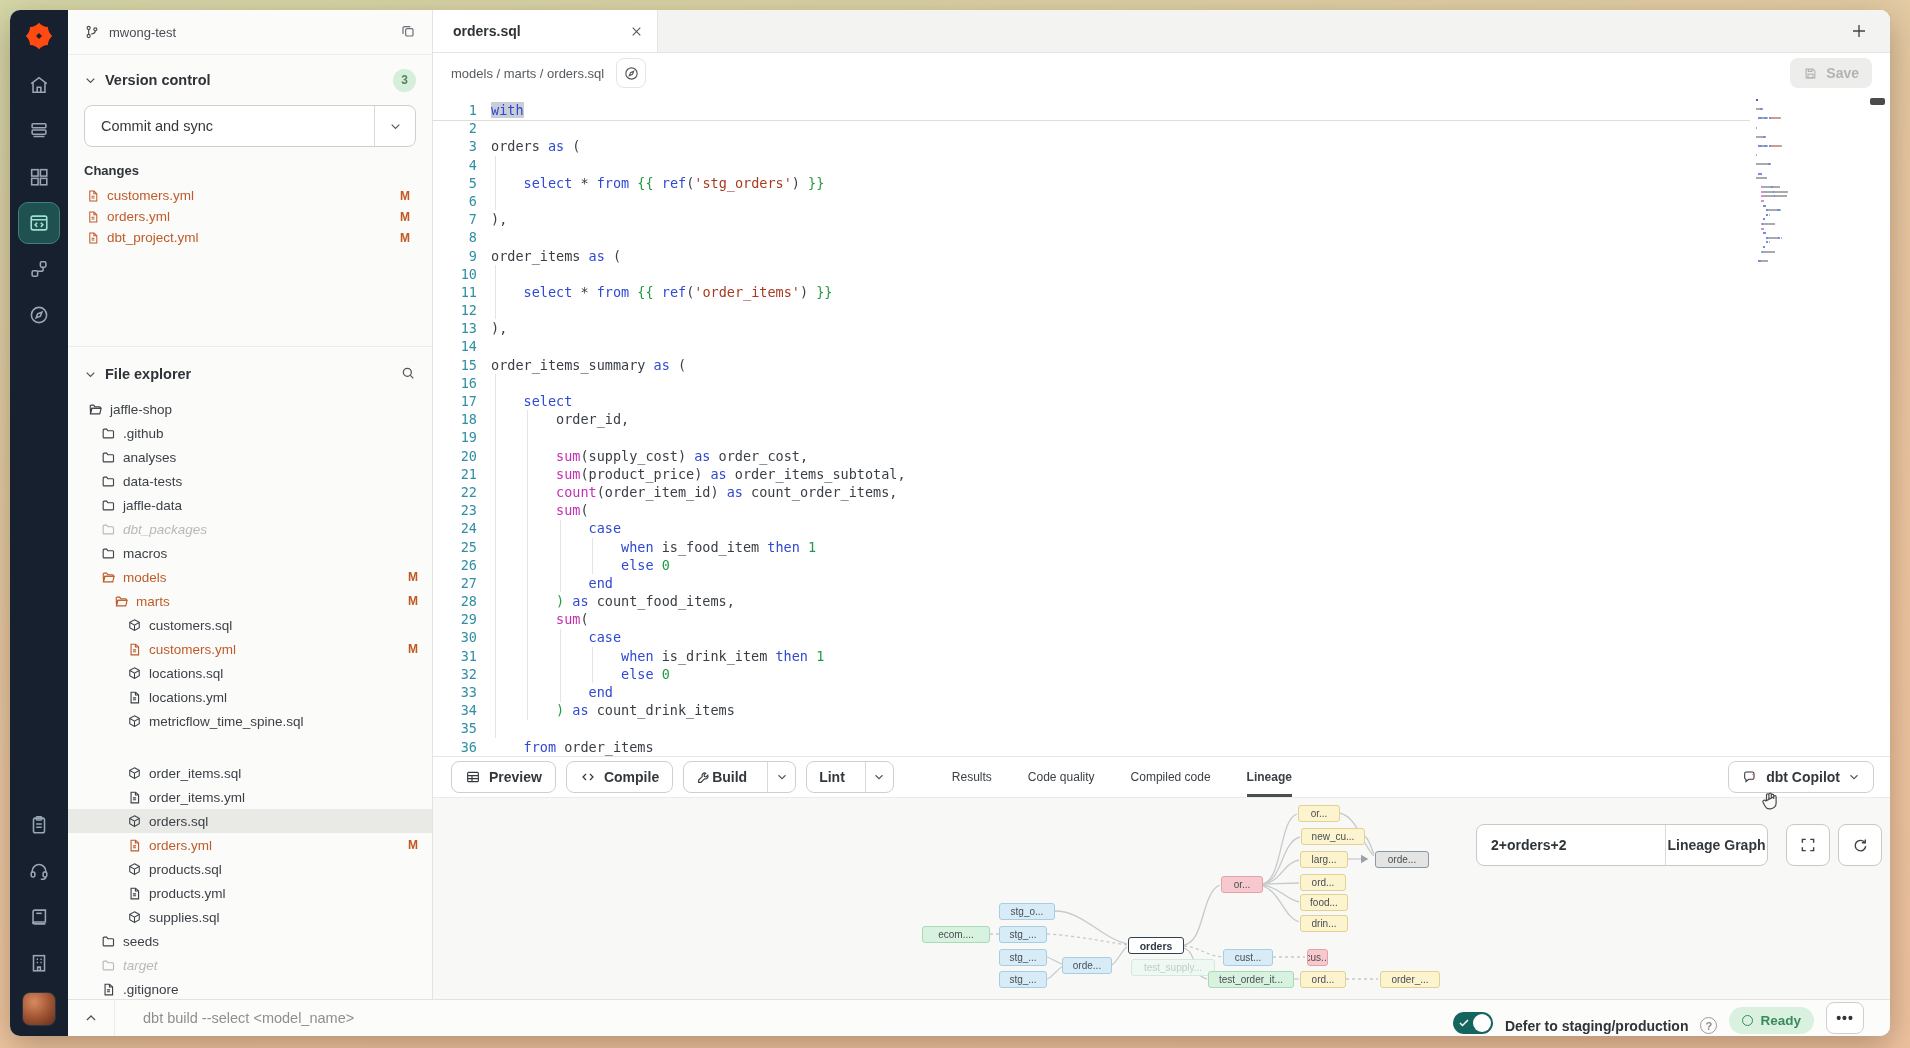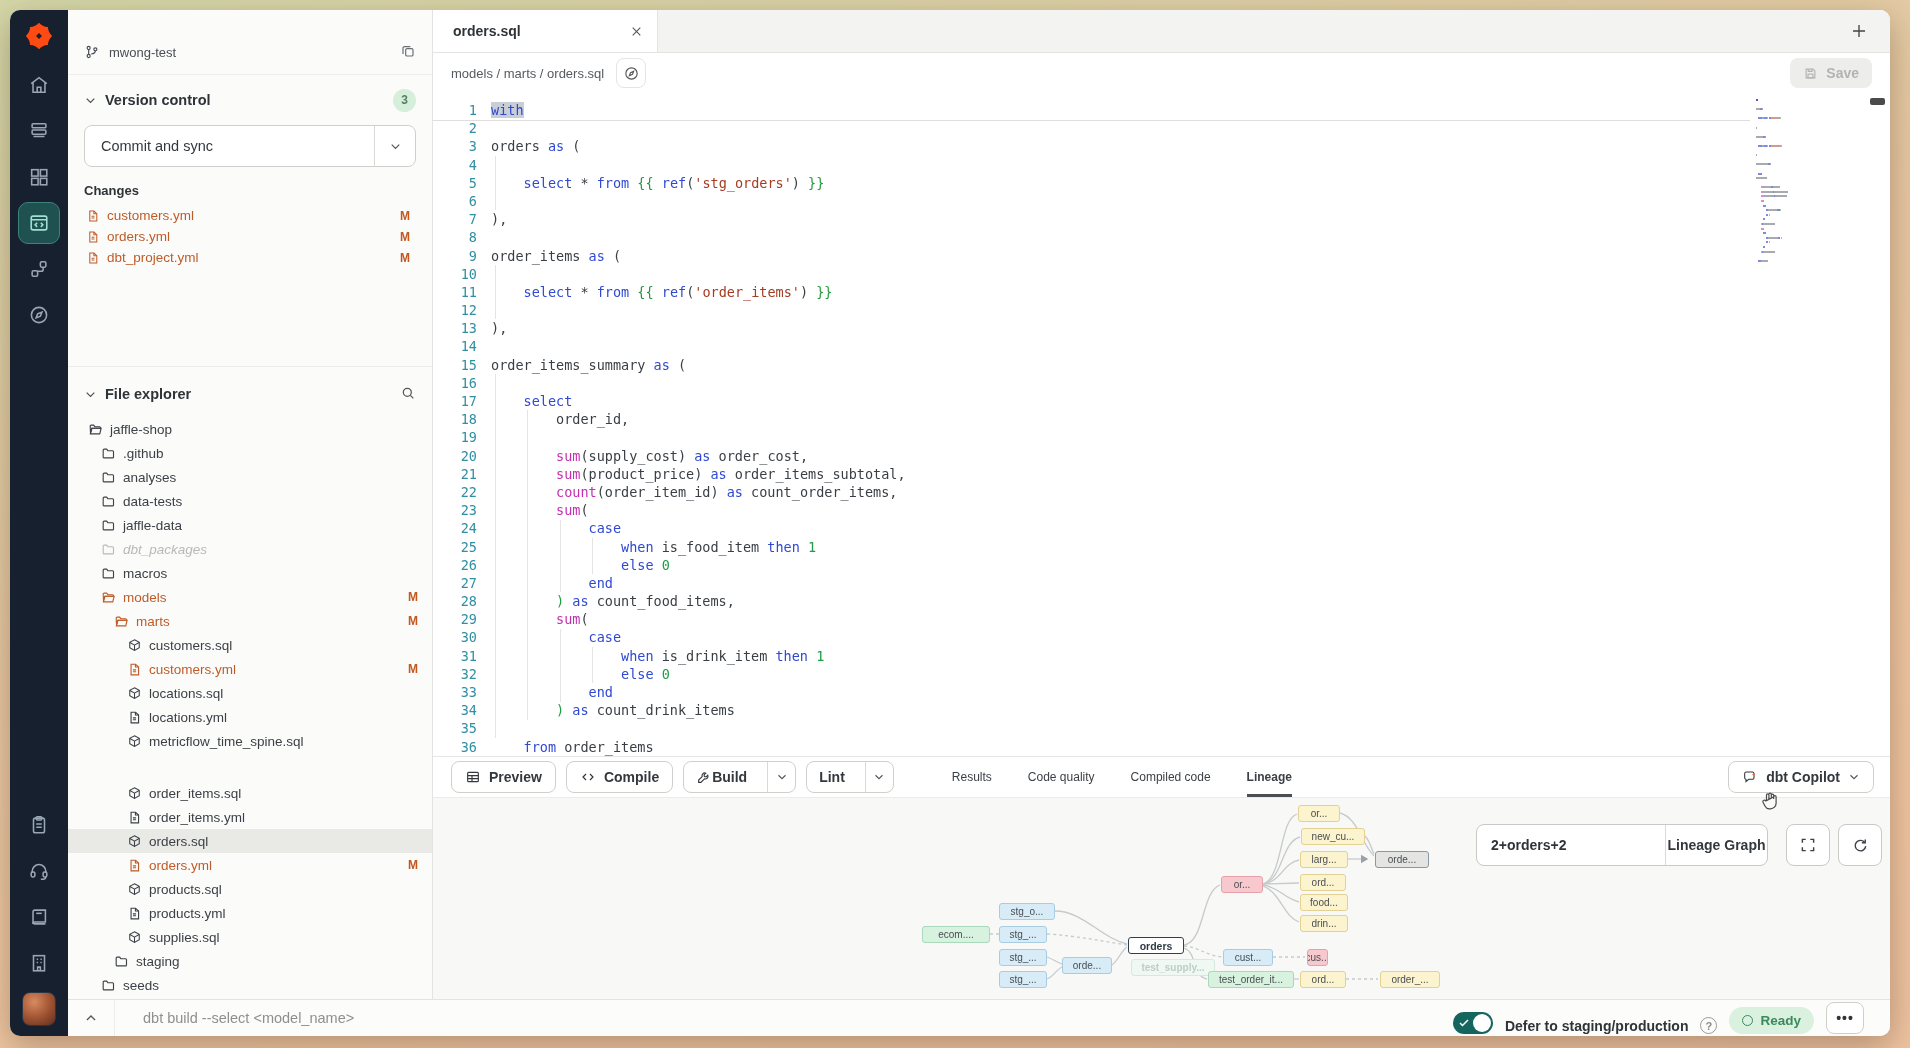--- a/index.html
+++ b/index.html
@@ -19,21 +19,21 @@
   .rail-btn.active{background:#1f5150;border-color:#3d837b;color:#9fe0d3;}
   .rail-spacer{flex:1;}
   .avatar{width:32px;height:32px;border-radius:8px;margin-top:6px;
     background:radial-gradient(circle at 35% 28%,#d98a5f,#9c5130 55%,#5f2f1d 100%);
     border:1px solid #2a3545;}
 
   
   .leftpanel{position:absolute;left:58px;top:0;width:365px;bottom:36px;background:#fbfbfa;
     border-right:1px solid #e3e3e1;box-sizing:border-box;overflow:hidden;}
   .branch-row{height:44px;display:flex;align-items:center;gap:9px;padding:0 16px;
-    border-bottom:1px solid #eeeeec;color:#4a4f55;font-size:13px;margin-top:20px;}
+    border-bottom:1px solid #eeeeec;color:#4a4f55;font-size:13px;}
   .branch-row svg{width:16px;height:16px;flex:0 0 auto;}
   .branch-row .copy{margin-left:auto;color:#6a6f75;}
   .vc{padding:8px 16px 0;}
   .sec-head{display:flex;align-items:center;gap:8px;height:34px;font-weight:bold;font-size:14.5px;color:#2e3338;}
   .sec-head svg{width:13px;height:13px;color:#555;}
   .badge{margin-left:auto;width:23px;height:23px;border-radius:50%;background:#d5efda;color:#577e63;
     font-size:12px;display:flex;align-items:center;justify-content:center;font-weight:bold;}
   .commit-btn{height:42px;border:1px solid #cfcfcc;border-radius:8px;background:#fff;display:flex;
     align-items:stretch;margin:8px 0 16px;box-sizing:border-box;}
   .commit-label{flex:1;display:flex;align-items:center;padding-left:16px;font-size:14.5px;color:#33383d;}
@@ -108,21 +108,21 @@
   .lineage{position:relative;height:205px;background:#f8f8f6;border-top:1px solid #ebebe9;overflow:hidden;}
   .graph-svg{position:absolute;left:0;top:0;}
   .node{position:absolute;height:17px;border-radius:3px;font-size:10px;color:#4a4e52;display:flex;
     align-items:center;justify-content:center;padding:0 3px;box-sizing:border-box;border:1px solid;
     overflow:hidden;white-space:nowrap;}
   .n-blue{background:#d8ecf8;border-color:#a8cce1;}
   .n-green{background:#d8f2e0;border-color:#a9d9ba;}
   .n-yellow{background:#fcf3cf;border-color:#e3d193;}
   .n-pink{background:#f7c9ce;border-color:#e5a1aa;}
   .n-gray{background:#e4e4e3;border-color:#8a97a5;}
-  .n-faint{background:#f0f8f3;border-color:#d5eade;color:#bccfc2;font-weight:bold;}
+  .n-faint{background:#f0f8f3;border-color:#d5eade;color:#bccfc2;}
   .n-sel{background:#fff;border:1.5px solid #31404f;font-weight:bold;font-size:10.5px;color:#2f3a44;}
   .lgroup{position:absolute;left:1043px;top:26px;width:292px;height:42px;background:#fff;
     border:1px solid #c9c9c6;border-radius:8px;display:flex;align-items:stretch;box-sizing:border-box;}
   .linput{flex:1;display:flex;align-items:center;padding-left:14px;font-size:14px;color:#2f3438;
     border-right:1px solid #dadad7;font-weight:bold;}
   .lbtn{width:101px;display:flex;align-items:center;justify-content:center;font-size:14px;font-weight:bold;color:#33383d;}
   .icon-btn{position:absolute;top:26px;width:44px;height:42px;background:#fff;border:1px solid #c9c9c6;
     border-radius:8px;display:flex;align-items:center;justify-content:center;color:#3c4147;box-sizing:border-box;}
   .icon-btn svg{width:18px;height:18px;}
 
@@ -492,28 +492,20 @@
               <span>products.yml</span>
             </div>
             <div class="trow" style="padding-left: 59px;">
               <span style="display:flex">
                 <svg viewBox="0 0 24 24" fill="none" stroke="currentColor" stroke-width="1.7">
                   <path d="M12 2.8 19.6 7v8.6L12 20 4.4 15.6V7z"></path>
                   <path d="M12 11.4 4.6 7.2M12 11.4l7.4-4.2M12 11.4V20"></path>
                 </svg>
               </span>
               <span>supplies.sql</span>
-            </div>
-            <div class="trow" style="padding-left: 46px;">
-              <span style="display:flex">
-                <svg viewBox="0 0 24 24" fill="none" stroke="currentColor" stroke-width="1.8">
-                  <path d="M3.5 6.5A1.5 1.5 0 0 1 5 5h4l2 2.5h7.5A1.5 1.5 0 0 1 20 9v8.5a1.5 1.5 0 0 1-1.5 1.5H5a1.5 1.5 0 0 1-1.5-1.5z"></path>
-                </svg>
-              </span>
-              <span>staging</span>
             </div>
             <div class="trow" style="padding-left: 33px;">
               <span style="display:flex">
                 <svg viewBox="0 0 24 24" fill="none" stroke="currentColor" stroke-width="1.8">
                   <path d="M3.5 6.5A1.5 1.5 0 0 1 5 5h4l2 2.5h7.5A1.5 1.5 0 0 1 20 9v8.5a1.5 1.5 0 0 1-1.5 1.5H5a1.5 1.5 0 0 1-1.5-1.5z"></path>
                 </svg>
               </span>
               <span>seeds</span>
             </div>
             <div class="trow dim" style="padding-left: 33px;">

